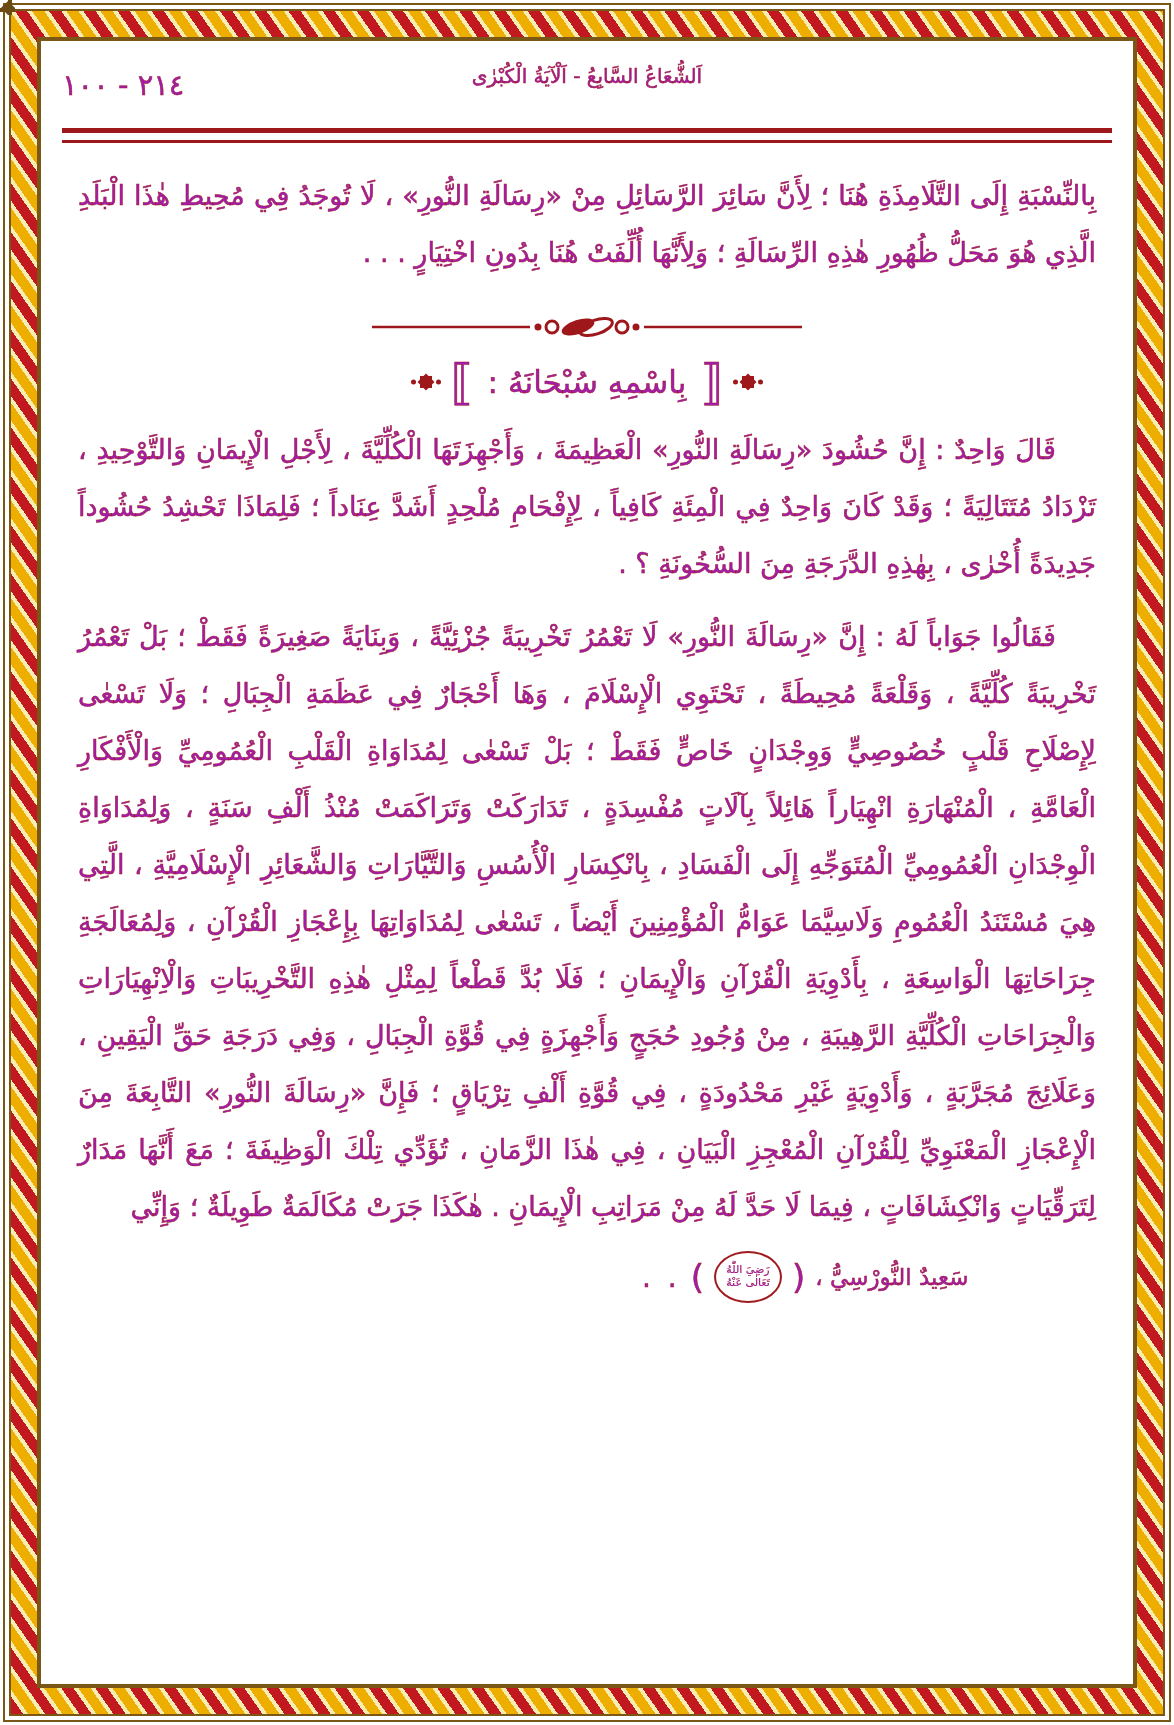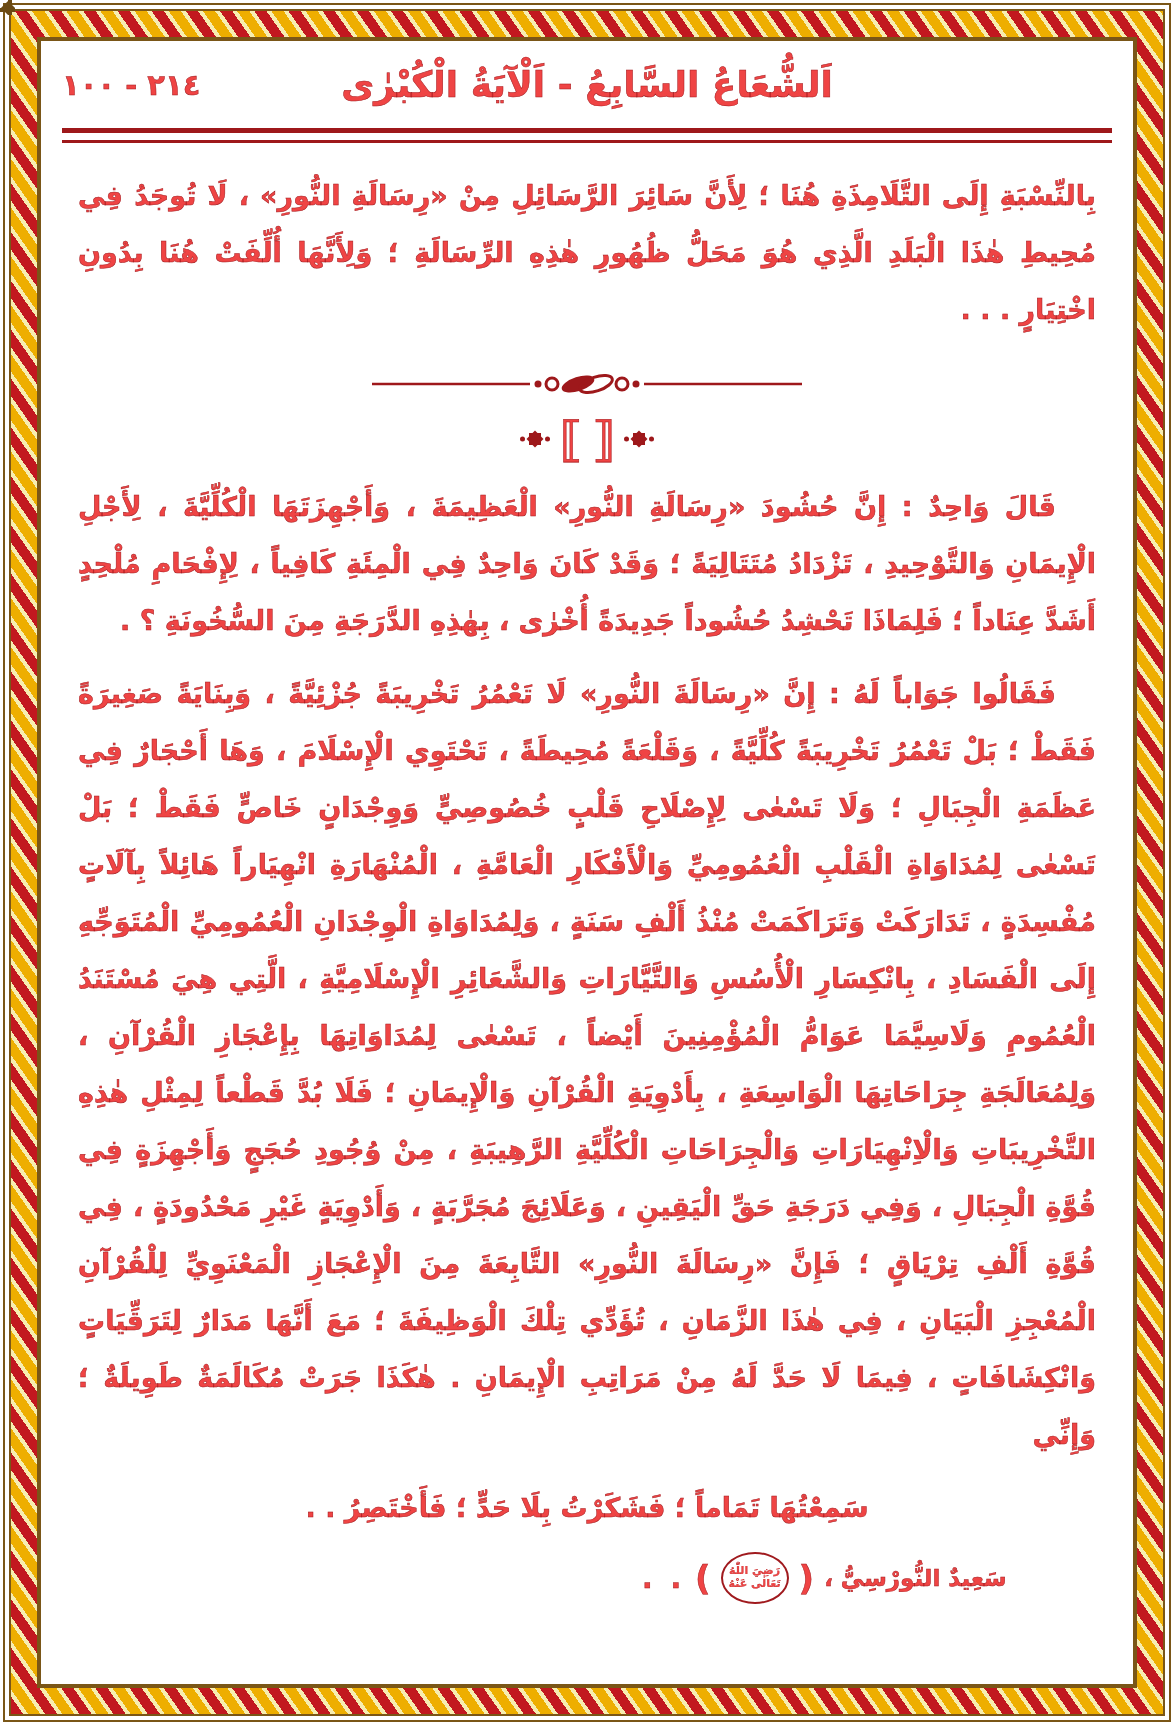--- a/index.html
+++ b/index.html
@@ -15,26 +15,26 @@
     border-image:repeating-linear-gradient(55deg,
       #c2181f 0 10px,#f7edb0 10px 14px,#eeae00 14px 24px,#f7edb0 24px 28px) 26 repeat;
   }
   .band-inner{position:absolute;inset:37px;border:4px solid #7a5617;pointer-events:none;}
   .pin-v{position:absolute;left:8px;top:-5px;width:4px;height:20px;background:#6b4a14;}
   .pin-h{position:absolute;left:-5px;top:8px;width:20px;height:4px;background:#6b4a14;}
   .pin-d{position:absolute;left:3px;top:3px;width:10px;height:10px;background:#6b4a14;transform:rotate(45deg);}
 
   
   .content{
-    position:absolute;inset:46px 62px;direction:rtl;color:#ef4444;
-    font-weight:bold;-webkit-text-stroke:0.5px #a01a1e;
+    position:absolute;inset:46px 62px;direction:rtl;color:#a21caf;
+    font-weight:normal;-webkit-text-stroke:0.5px #a01a1e;
   }
   .header{position:relative;height:56px;margin-top:14px;}
   .page-number{position:absolute;left:0;top:8px;font-size:29px;letter-spacing:1px;}
-  .header-title{text-align:center;font-size:36px;padding-top:4px;}
+  .header-title{text-align:center;font-size:20px;padding-top:4px;}
   .double-rule{margin-top:12px;height:7px;border-top:5px solid #9e181b;border-bottom:3px solid #9e181b;}
 
   .para{font-size:27px;line-height:57px;text-align:justify;text-justify:inter-word;margin:16px;}
   .para.first{margin-top:24px;}
   .para.indent{text-indent:40px;}
   .para.center{text-align:center;}
 
   .divider{display:flex;justify-content:center;margin:34px 0 20px 0;}
   .basmala{display:flex;direction:rtl;justify-content:center;align-items:center;gap:10px;margin:0 0 14px 0;}
   .basmala-text{font-size:31px;padding:0 4px;}
@@ -91,32 +91,32 @@
   </div>
 
   <div class="basmala">
     <svg width="30" height="30" viewBox="0 0 30 30">
       <rect x="9" y="9" width="12" height="12" fill="#9e181b"></rect>
       <rect x="9" y="9" width="12" height="12" fill="#9e181b" transform="rotate(45 15 15)"></rect>
       <circle cx="2.5" cy="15" r="2.5" fill="#9e181b"></circle>
         <circle cx="27.5" cy="15" r="2.5" fill="#9e181b"></circle>
     </svg>
     <span class="bracket-glyph">⟦</span>
+    <span class="basmala-text">بِاسْمِهِ سُبْحَانَهُ :</span>
     <span class="bracket-glyph">⟧</span>
     <svg width="30" height="30" viewBox="0 0 30 30">
       <rect x="9" y="9" width="12" height="12" fill="#9e181b"></rect>
       <rect x="9" y="9" width="12" height="12" fill="#9e181b" transform="rotate(45 15 15)"></rect>
       <circle cx="2.5" cy="15" r="2.5" fill="#9e181b"></circle>
         <circle cx="27.5" cy="15" r="2.5" fill="#9e181b"></circle>
     </svg>
   </div>
 
   <p class="para indent">قَالَ وَاحِدٌ : إِنَّ حُشُودَ «رِسَالَةِ النُّورِ» الْعَظِيمَةَ ، وَأَجْهِزَتَهَا الْكُلِّيَّةَ ، لِأَجْلِ الْإِيمَانِ وَالتَّوْحِيدِ ، تَزْدَادُ مُتَتَالِيَةً ؛ وَقَدْ كَانَ وَاحِدٌ فِي الْمِئَةِ كَافِياً ، لِإِفْحَامِ مُلْحِدٍ أَشَدَّ عِنَاداً ؛ فَلِمَاذَا تَحْشِدُ حُشُوداً جَدِيدَةً أُخْرٰى ، بِهٰذِهِ الدَّرَجَةِ مِنَ السُّخُونَةِ ؟ .</p>
   <p class="para indent">فَقَالُوا جَوَاباً لَهُ : إِنَّ «رِسَالَةَ النُّورِ» لَا تَعْمُرُ تَخْرِيبَةً جُزْئِيَّةً ، وَبِنَايَةً صَغِيرَةً فَقَطْ ؛ بَلْ تَعْمُرُ تَخْرِيبَةً كُلِّيَّةً ، وَقَلْعَةً مُحِيطَةً ، تَحْتَوِي الْإِسْلَامَ ، وَهَا أَحْجَارٌ فِي عَظَمَةِ الْجِبَالِ ؛ وَلَا تَسْعٰى لِإِصْلَاحِ قَلْبٍ خُصُوصِيٍّ وَوِجْدَانٍ خَاصٍّ فَقَطْ ؛ بَلْ تَسْعٰى لِمُدَاوَاةِ الْقَلْبِ الْعُمُومِيِّ وَالْأَفْكَارِ الْعَامَّةِ ، الْمُنْهَارَةِ انْهِيَاراً هَائِلاً بِآلَاتٍ مُفْسِدَةٍ ، تَدَارَكَتْ وَتَرَاكَمَتْ مُنْذُ أَلْفِ سَنَةٍ ، وَلِمُدَاوَاةِ الْوِجْدَانِ الْعُمُومِيِّ الْمُتَوَجِّهِ إِلَى الْفَسَادِ ، بِانْكِسَارِ الْأُسُسِ وَالتَّيَّارَاتِ وَالشَّعَائِرِ الْإِسْلَامِيَّةِ ، الَّتِي هِيَ مُسْتَنَدُ الْعُمُومِ وَلَاسِيَّمَا عَوَامُّ الْمُؤْمِنِينَ أَيْضاً ، تَسْعٰى لِمُدَاوَاتِهَا بِإِعْجَازِ الْقُرْآنِ ، وَلِمُعَالَجَةِ جِرَاحَاتِهَا الْوَاسِعَةِ ، بِأَدْوِيَةِ الْقُرْآنِ وَالْإِيمَانِ ؛ فَلَا بُدَّ قَطْعاً لِمِثْلِ هٰذِهِ التَّخْرِيبَاتِ وَالْاِنْهِيَارَاتِ وَالْجِرَاحَاتِ الْكُلِّيَّةِ الرَّهِيبَةِ ، مِنْ وُجُودِ حُجَجٍ وَأَجْهِزَةٍ فِي قُوَّةِ الْجِبَالِ ، وَفِي دَرَجَةِ حَقِّ الْيَقِينِ ، وَعَلَائِجَ مُجَرَّبَةٍ ، وَأَدْوِيَةٍ غَيْرِ مَحْدُودَةٍ ، فِي قُوَّةِ أَلْفِ تِرْيَاقٍ ؛ فَإِنَّ «رِسَالَةَ النُّورِ» التَّابِعَةَ مِنَ الْإِعْجَازِ الْمَعْنَوِيِّ لِلْقُرْآنِ الْمُعْجِزِ الْبَيَانِ ، فِي هٰذَا الزَّمَانِ ، تُؤَدِّي تِلْكَ الْوَظِيفَةَ ؛ مَعَ أَنَّهَا مَدَارٌ لِتَرَقِّيَاتٍ وَانْكِشَافَاتٍ ، فِيمَا لَا حَدَّ لَهُ مِنْ مَرَاتِبِ الْإِيمَانِ . هٰكَذَا جَرَتْ مُكَالَمَةٌ طَوِيلَةٌ ؛ وَإِنِّي</p>
-  <p class="para center">سَمِعْتُهَا تَمَاماً ؛ فَشَكَرْتُ بِلَا حَدٍّ ؛ فَأَخْتَصِرُ . .</p>
 
   <div class="signature">
     <span class="sig-name">سَعِيدٌ النُّورْسِيُّ ،</span>
     <span class="sig-paren">(</span>
     <span class="seal">
       <span>رَضِيَ اللّٰهُ</span>
       <span>تَعَالٰى عَنْهُ</span>
     </span>
     <span class="sig-paren">)</span>
     <span class="sig-dots">. .</span>

